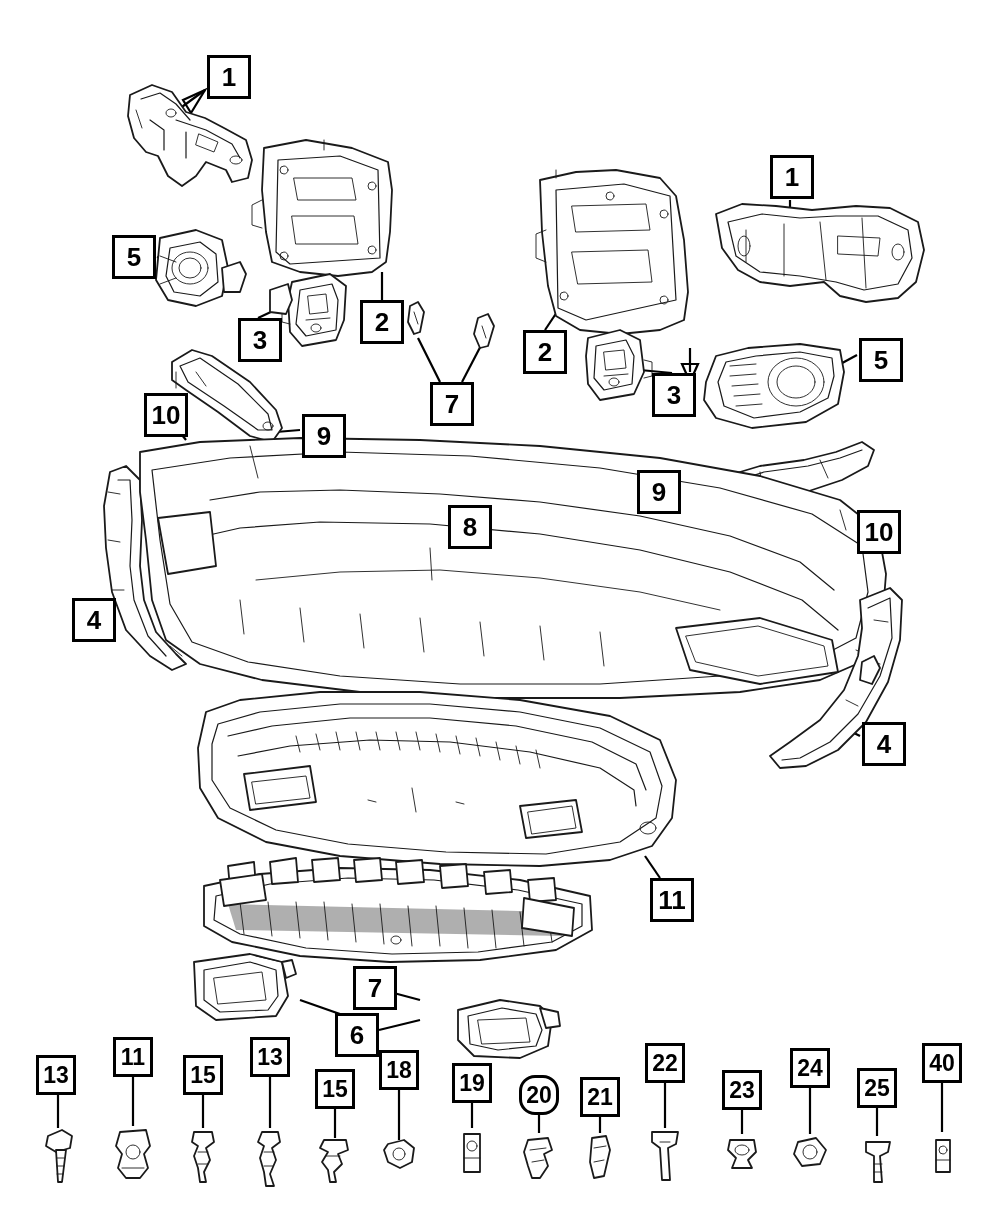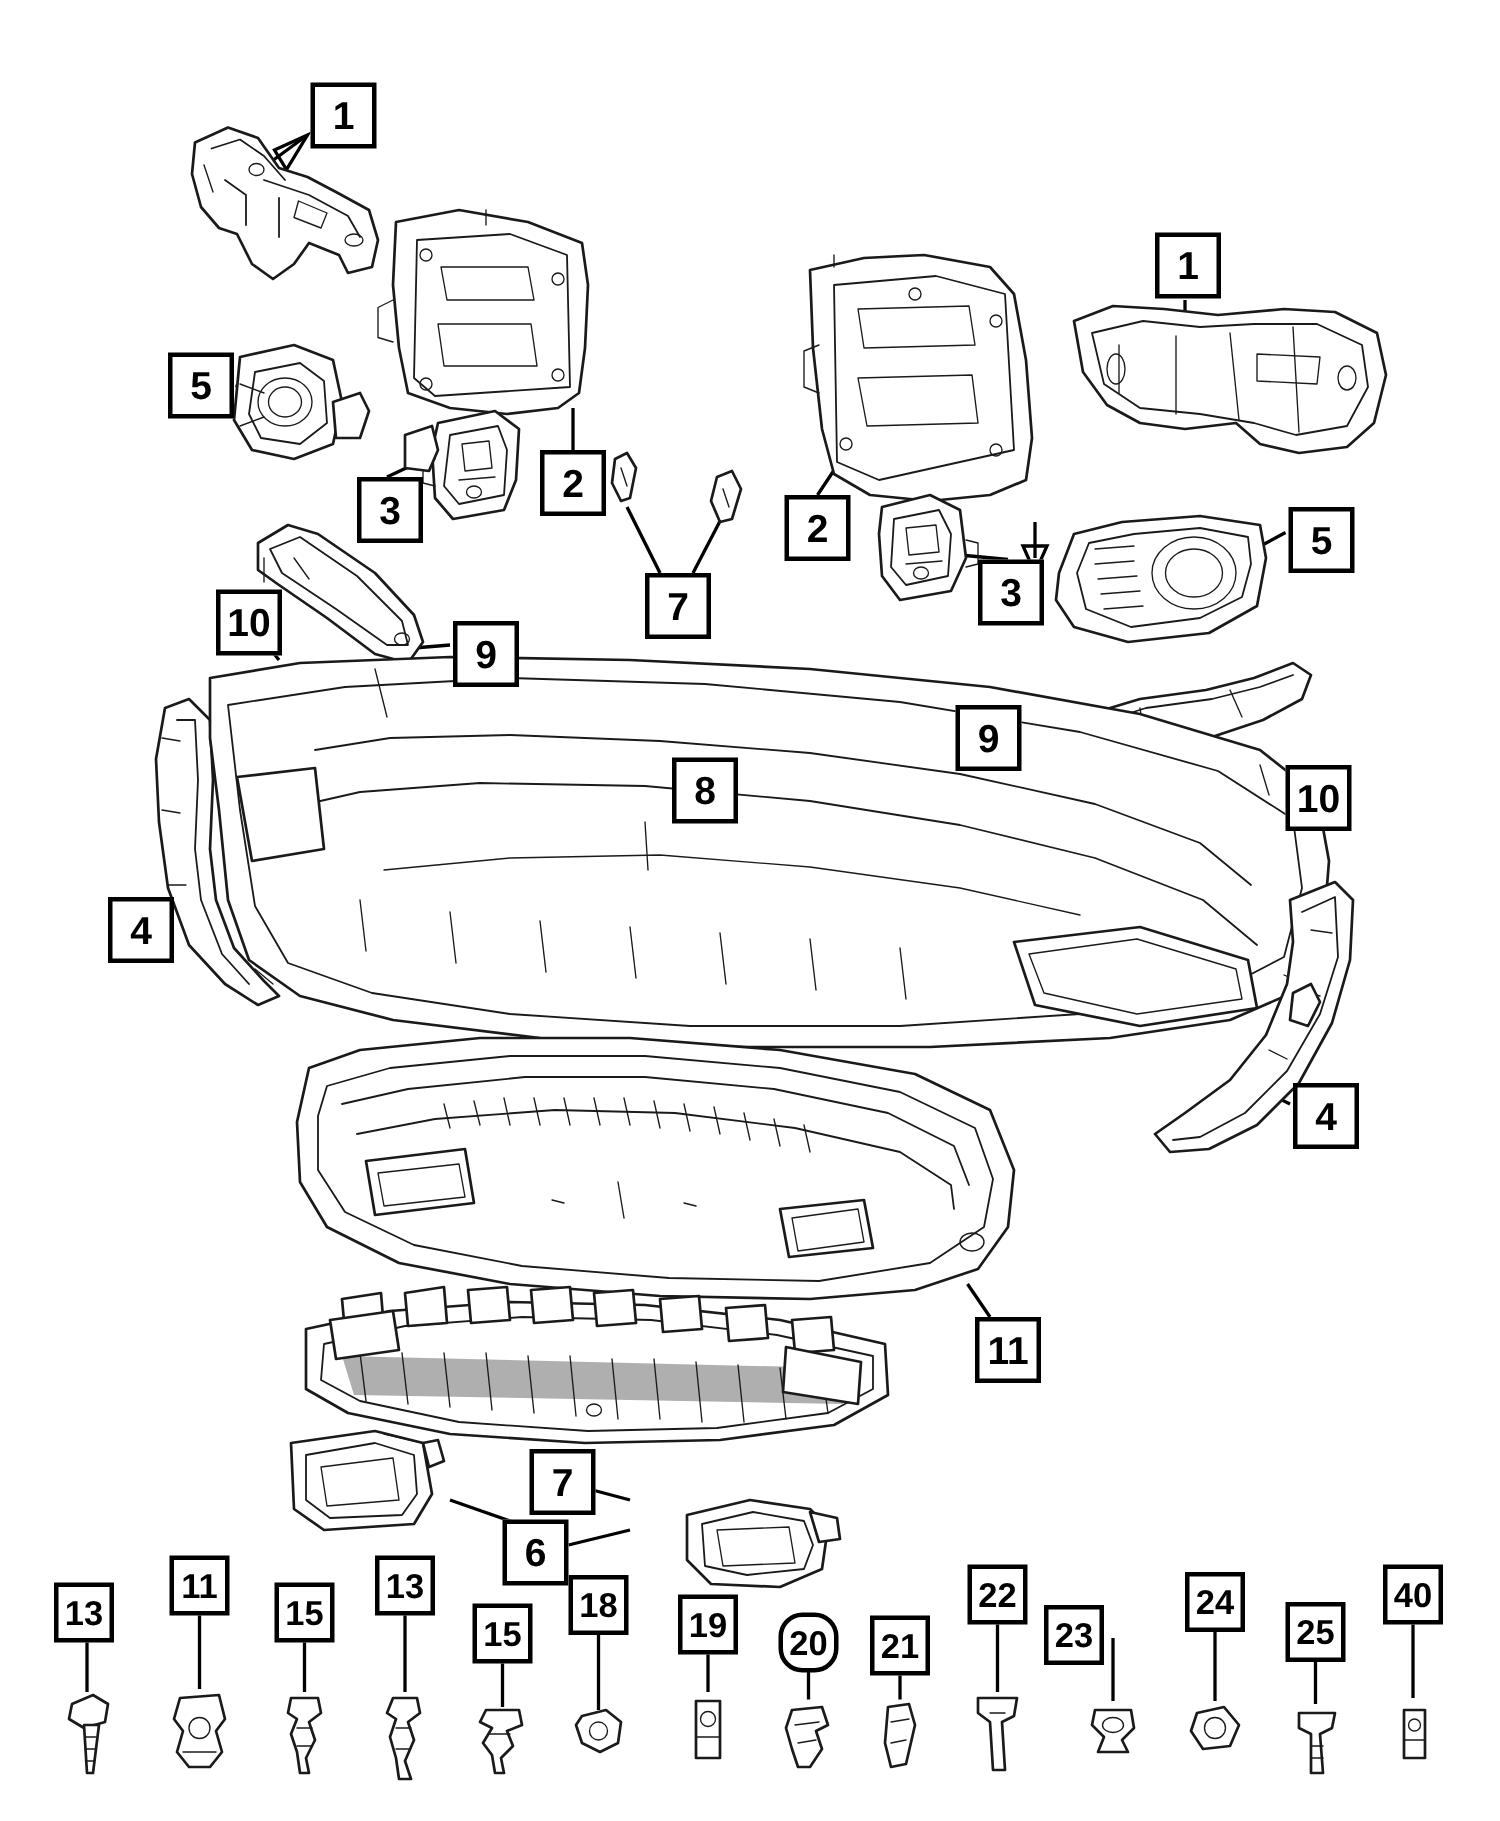--- a/index.html
+++ b/index.html
@@ -469,18 +469,18 @@
   <div class="callout small" style="left:36px;  top:1055px;">13</div>
   <div class="callout small" style="left:113px; top:1037px;">11</div>
   <div class="callout small" style="left:183px; top:1055px;">15</div>
   <div class="callout small" style="left:250px; top:1037px;">13</div>
   <div class="callout small" style="left:315px; top:1069px;">15</div>
   <div class="callout small" style="left:379px; top:1050px;">18</div>
   <div class="callout small" style="left:452px; top:1063px;">19</div>
   <div class="callout small" style="left:519px; top:1075px;border-radius:16px;">20</div>
   <div class="callout small" style="left:580px; top:1077px;">21</div>
   <div class="callout small" style="left:645px; top:1043px;">22</div>
-  <div class="callout small" style="left:696px; top:1070px;">23</div>
+  <div class="callout small" style="left:722px; top:1070px;">23</div>
   <div class="callout small" style="left:790px; top:1048px;">24</div>
   <div class="callout small" style="left:857px; top:1068px;">25</div>
   <div class="callout small" style="left:922px; top:1043px;">40</div>
 
 </div>
 
 </body></html>

